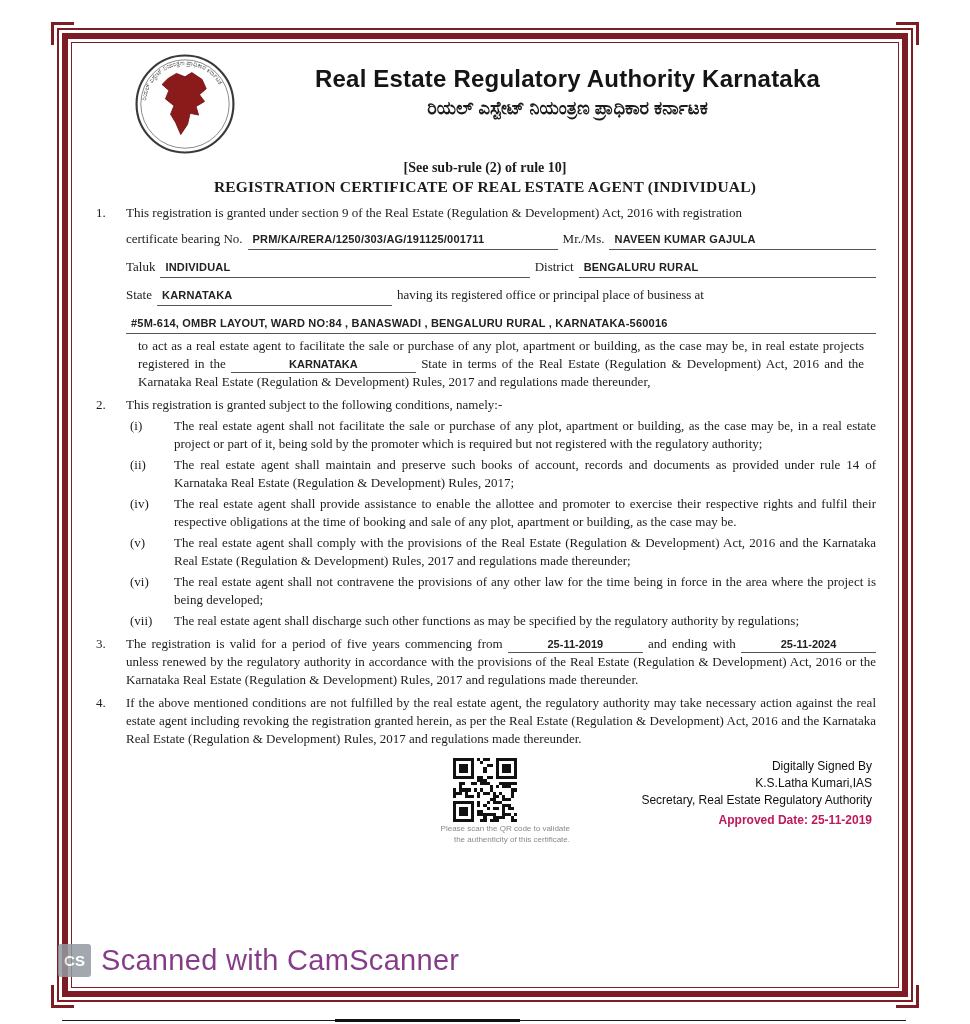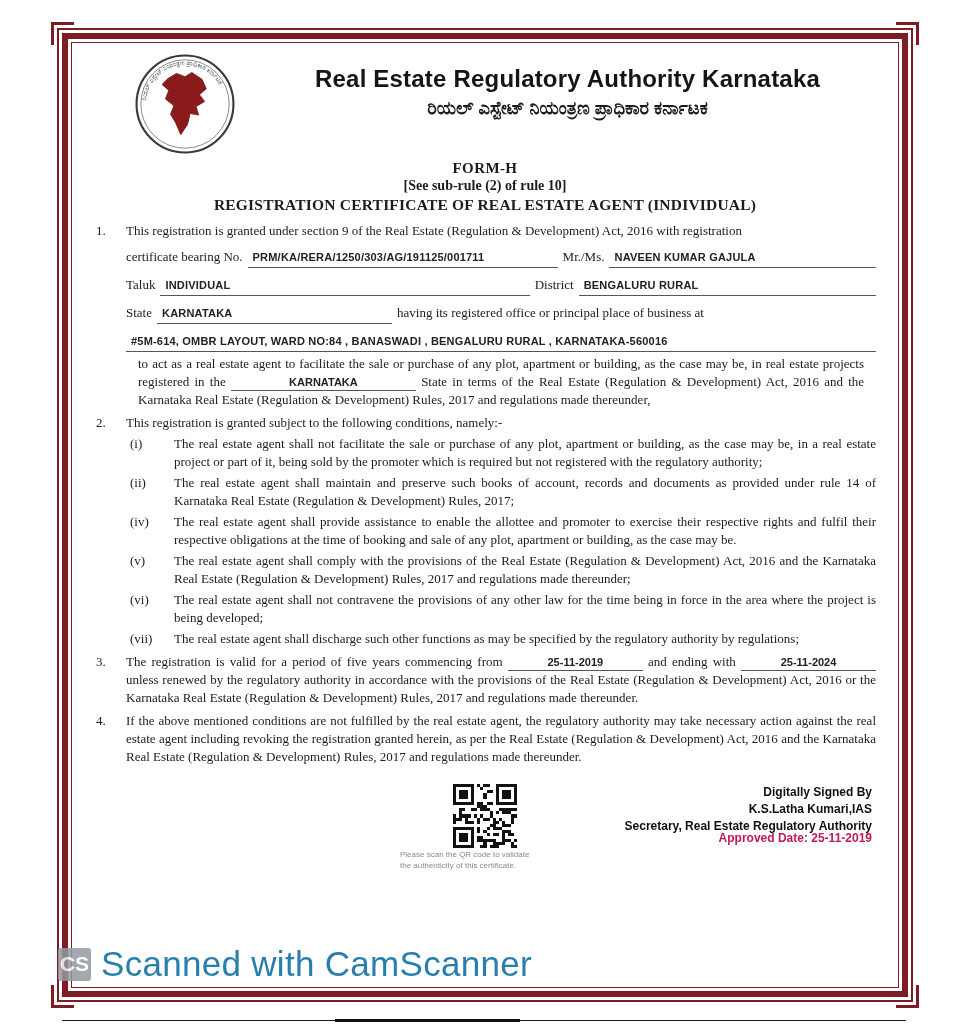--- a/index.html
+++ b/index.html
@@ -50,35 +50,35 @@
   .w240 { flex:0 0 235px; box-sizing:border-box; }
   .iblank { display:inline-block; border-bottom:1px solid #555; text-align:center;
             font-family:"Liberation Sans", sans-serif; font-size:11px; font-weight:bold;
             color:#222; min-width:185px; line-height:15px; }
   .dblank { display:inline-block; border-bottom:1px solid #555; text-align:center;
             font-family:"Liberation Sans", sans-serif; font-size:11px; font-weight:bold;
             color:#222; min-width:135px; line-height:15px; }
 
   
   .footer { position:relative; margin-top:6px; height:104px; }
-  .qr-wrap { position:absolute; left:50%; transform:translateX(-50%); top:12px; width:170px; text-align:left; }
+  .qr-wrap { position:absolute; left:50%; transform:translateX(-50%); top:4px; width:170px; text-align:right; }
   .qr-svg { width:64px; height:64px; display:block; margin:0 auto; }
   .qr-cap { font-family:"Liberation Sans", sans-serif; font-size:8px; line-height:9px; color:#8a8a8a; margin-top:2px; }
-  .sign { position:absolute; right:4px; top:12px; text-align:right;
-          font-family:"Liberation Sans", sans-serif; font-size:12px; line-height:17px; color:#101010;font-weight:bold; }
+  .sign { position:absolute; right:4px; top:4px; text-align:right;
+          font-family:"Liberation Sans", sans-serif; font-size:12px; line-height:17px; color:#101010; }
   .approved { position:absolute; right:4px; top:59px; text-align:right;
           font-family:"Liberation Sans", sans-serif; font-size:12px; font-weight:bold; color:#be185d; }
 
   
   .wm { position:absolute; left:58px; top:944px; display:flex; align-items:center; gap:10px;
         opacity:0.85; z-index:6; }
   .cs-box { width:33px; height:33px; background:#929aa0; color:#fff; border-radius:3px;
             display:flex; align-items:center; justify-content:center;
-            font-family:"Liberation Sans", sans-serif; font-weight:bold; font-size:21px; }
-  .wm-text { font-family:"Liberation Sans", sans-serif; font-size:35px; color:#0369a1; letter-spacing:0.3px; }
+            font-family:"Liberation Sans", sans-serif; font-weight:bold; font-size:15px; }
+  .wm-text { font-family:"Liberation Sans", sans-serif; font-size:29px; color:#701a75; letter-spacing:0.3px; }
   .scanline { position:absolute; left:62px; right:64px; bottom:3px; height:1px; background:#1a1a1a; }
   .scanblob { position:absolute; left:335px; bottom:2px; width:185px; height:3px; background:#111; }
 </style>
 </head>
 <body>
 
 <div class="cert">
   <div class="corner tl"></div>
   <div class="corner tr"></div>
   <div class="corner bl"></div>
@@ -95,21 +95,20 @@
           <textPath href="#arcTop" startOffset="4">ರಿಯಲ್ ಎಸ್ಟೇಟ್ ನಿಯಂತ್ರಣ ಪ್ರಾಧಿಕಾರ ಕರ್ನಾಟಕ</textPath>
         </text>
         <path d="M40,30 L50,24 L60,28 L68,23 L80,31 L85,42 L77,49 L83,57 L73,63 L76,73 L66,71 L63,84 L55,96 L49,82 L43,72 L47,62 L37,54 L41,44 L33,37 Z" fill="#8b1a1a" stroke="#6e1414" stroke-width="1"></path>
       </svg>
       <div class="hdr-titles">
         <div class="t-en">Real Estate Regulatory Authority Karnataka</div>
         <div class="t-kn">ರಿಯಲ್ ಎಸ್ಟೇಟ್ ನಿಯಂತ್ರಣ ಪ್ರಾಧಿಕಾರ ಕರ್ನಾಟಕ</div>
       </div>
     </div>
     <div class="form-block">
-      <div class="form-h">FORM-H</div>
       <div class="form-rule">[See sub-rule (2) of rule 10]</div>
       <div class="cert-title">REGISTRATION CERTIFICATE OF REAL ESTATE AGENT (INDIVIDUAL)</div>
     </div>
 
     <div class="bodytext">
 
       <div class="clause">
         <div class="cnum">1.</div>
         <div class="cbody">
           <div>This registration is granted under section 9 of the Real Estate (Regulation &amp; Development) Act, 2016 with registration</div>

